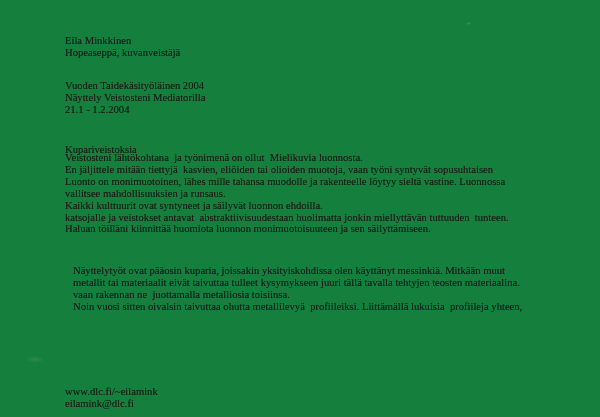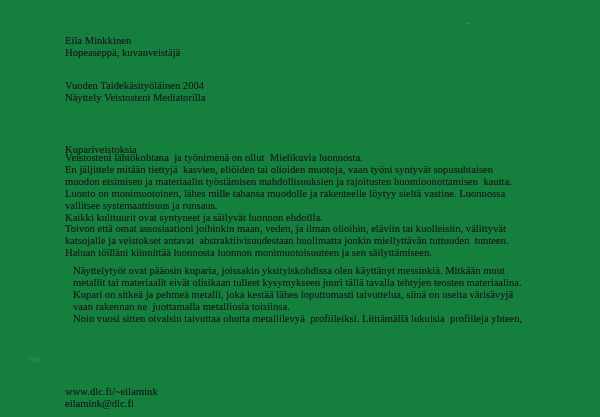--- a/index.html
+++ b/index.html
@@ -62,42 +62,40 @@
   <div class="artifact-smudge"></div>
 
   <div class="block author-block">
     <div class="line">Eila Minkkinen</div>
     <div class="line">Hopeaseppä, kuvanveistäjä</div>
   </div>
 
   <div class="block exhibition-block">
     <div class="line">Vuoden Taidekäsityöläinen 2004</div>
     <div class="line">Näyttely Veistosteni Mediatorilla</div>
+    <div class="line">21.1 - 1.2.2004</div>
   </div>
 
   <div class="block heading-block">
     <div class="line">Kupariveistoksia</div>
   </div>
 
   <div class="block para1-block">
     <div class="line">Veistosteni lähtökohtana  ja työnimenä on ollut  Mielikuvia luonnosta.</div>
     <div class="line">En jäljittele mitään tiettyjä  kasvien, eliöiden tai olioiden muotoja, vaan työni syntyvät sopusuhtaisen</div>
-    <div class="line">muodon etsimisen ja materiaalin työstämisen mahdollisuuksien ja rajoitusten huomioonottamisen  kautta.</div>
     <div class="line">Luonto on monimuotoinen, lähes mille tahansa muodolle ja rakenteelle löytyy sieltä vastine. Luonnossa</div>
-    <div class="line">vallitsee systemaattisuus ja runsaus.</div>
+    <div class="line">vallitsee mahdollisuuksien ja runsaus.</div>
     <div class="line">Kaikki kulttuurit ovat syntyneet ja säilyvät luonnon ehdoilla.</div>
-    <div class="line">Toivon että omat assosiaationi joihinkin maan, veden, ja ilman olioihin, eläviin tai kuolleisiin, välittyvät</div>
     <div class="line">katsojalle ja veistokset antavat  abstraktiivisuudestaan huolimatta jonkin miellyttävän tuttuuden  tunteen.</div>
-    <div class="line">Haluan töilläni kiinnittää luonnosta luonnon monimuotoisuuteen ja sen säilyttämiseen.</div>
+    <div class="line">Haluan töilläni kiinnittää huomiota luonnon monimuotoisuuteen ja sen säilyttämiseen.</div>
   </div>
 
   <div class="block para2-block">
     <div class="line">Näyttelytyöt ovat pääosin kuparia, joissakin yksityiskohdissa olen käyttänyt messinkiä. Mitkään muut</div>
-    <div class="line">metallit tai materiaalit eivät olisikaan tulleet kysymykseen juuri tällä tavalla tehtyjen teosten materiaalina.</div>
-    <div class="line">Kupari on sitkeä ja pehmeä metalli, joka kestää lähes loputtomasti taivuttelua, siinä on useita värisävyjä</div>
+    <div class="line">metallit tai materiaalit eivät taivuttaa tulleet kysymykseen juuri tällä tavalla tehtyjen teosten materiaalina.</div>
     <div class="line">vaan rakennan ne  juottamalla metalliosia toisiinsa.</div>
     <div class="line">Noin vuosi sitten oivalsin taivuttaa ohutta metallilevyä  profiileiksi. Liittämällä lukuisia  profiileja yhteen,</div>
   </div>
 
   <div class="block contact-block">
     <div class="line">www.dlc.fi/~eilamink</div>
     <div class="line">eilamink@dlc.fi</div>
   </div>
 
 </div>

